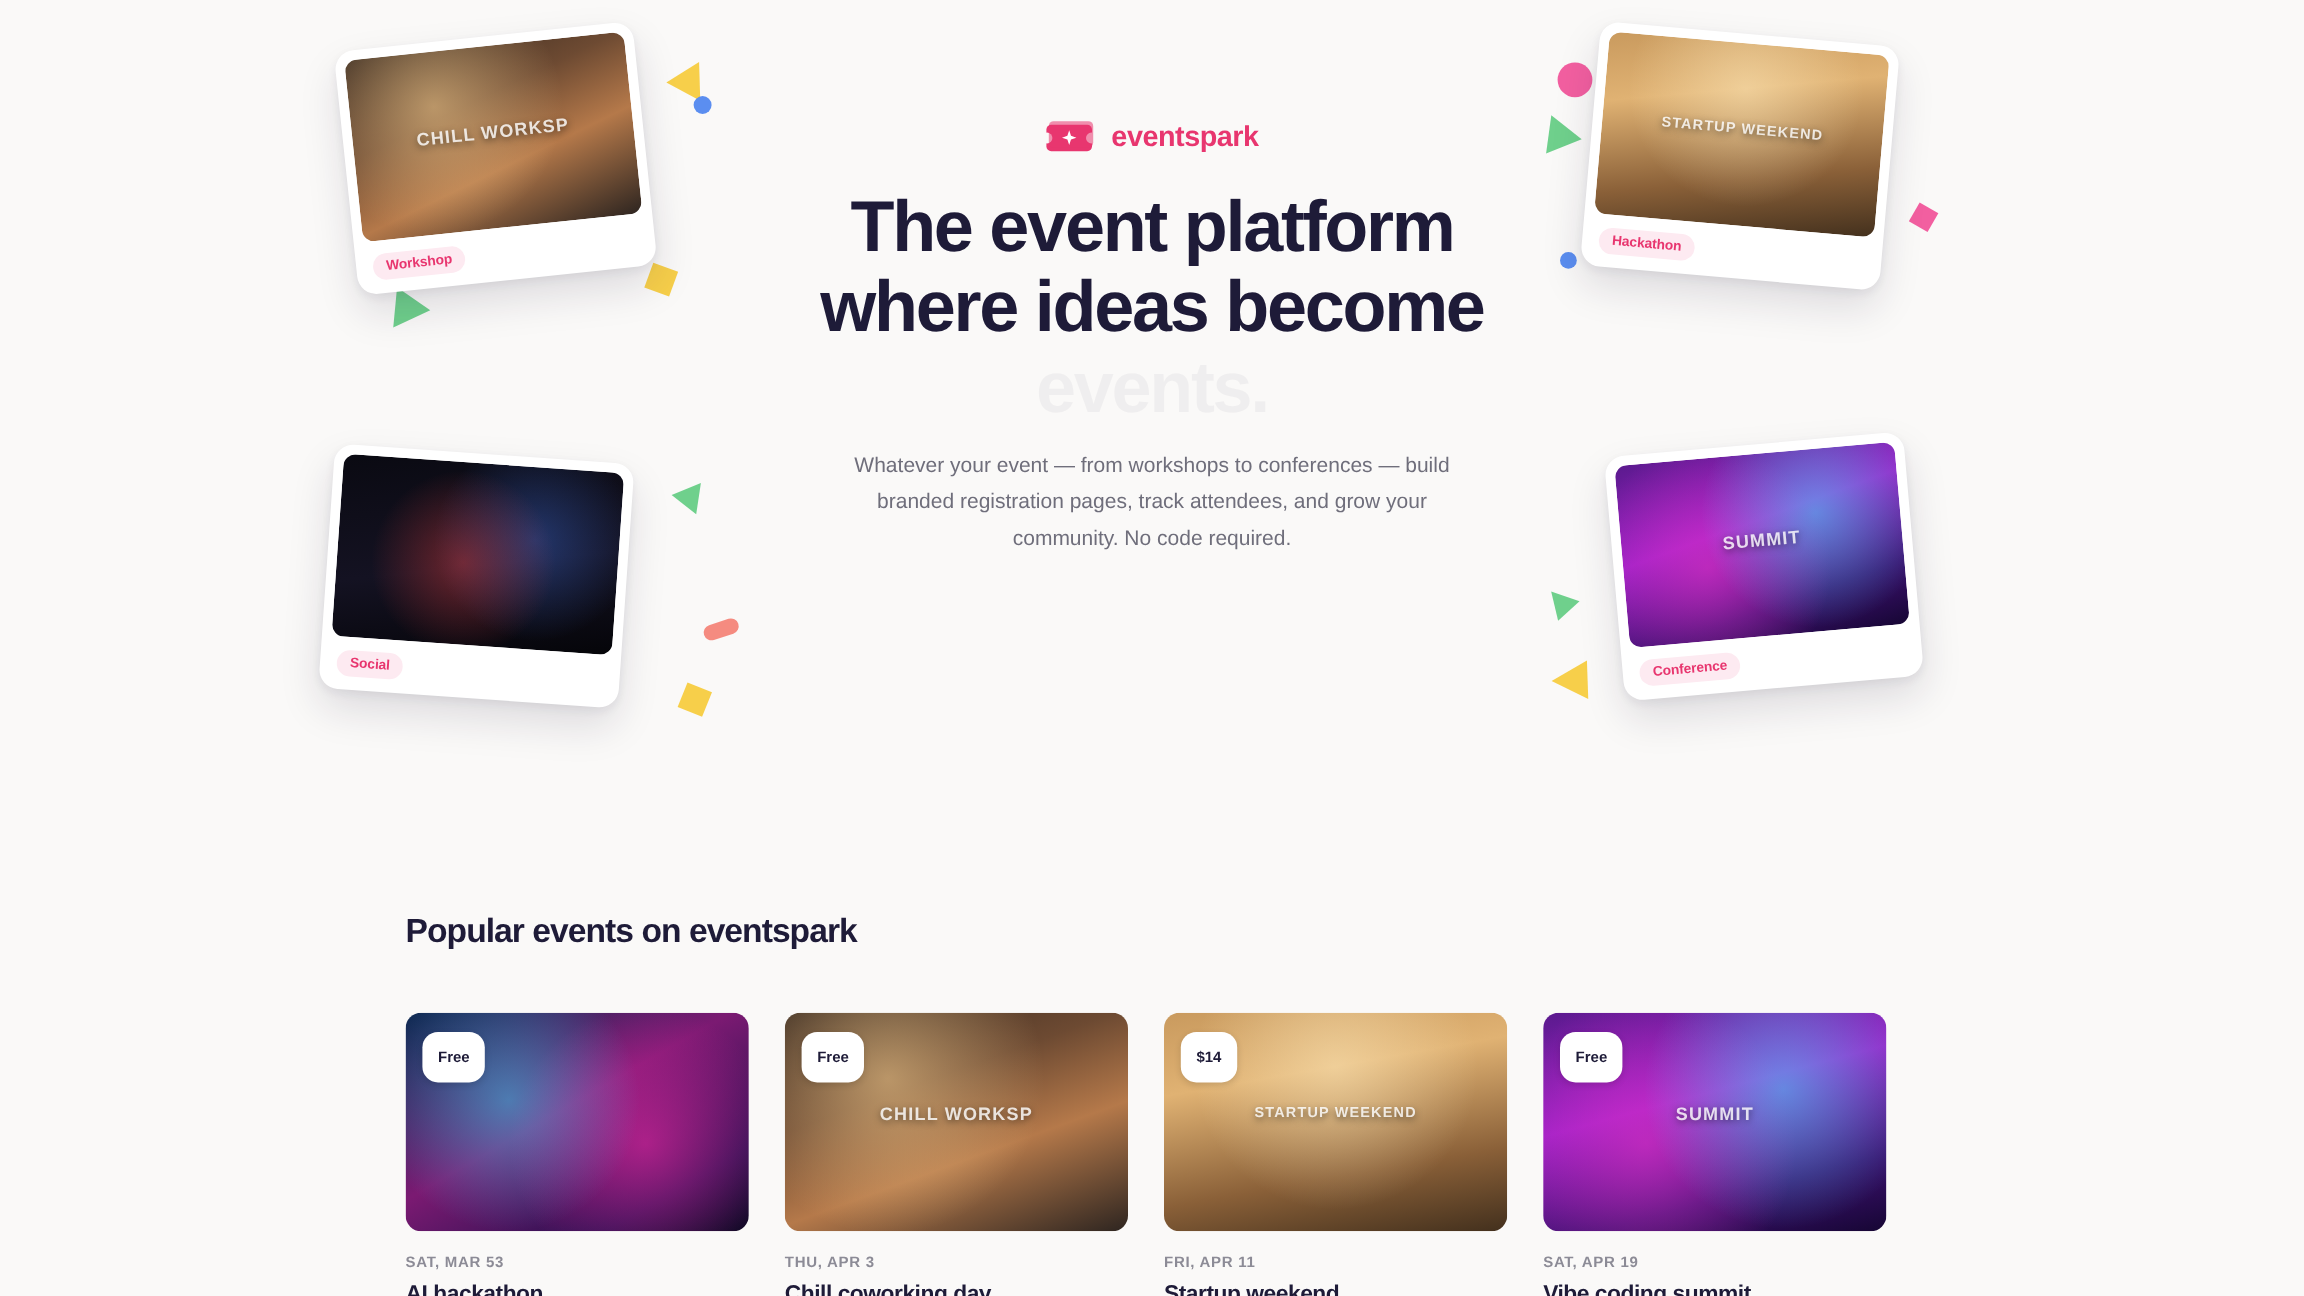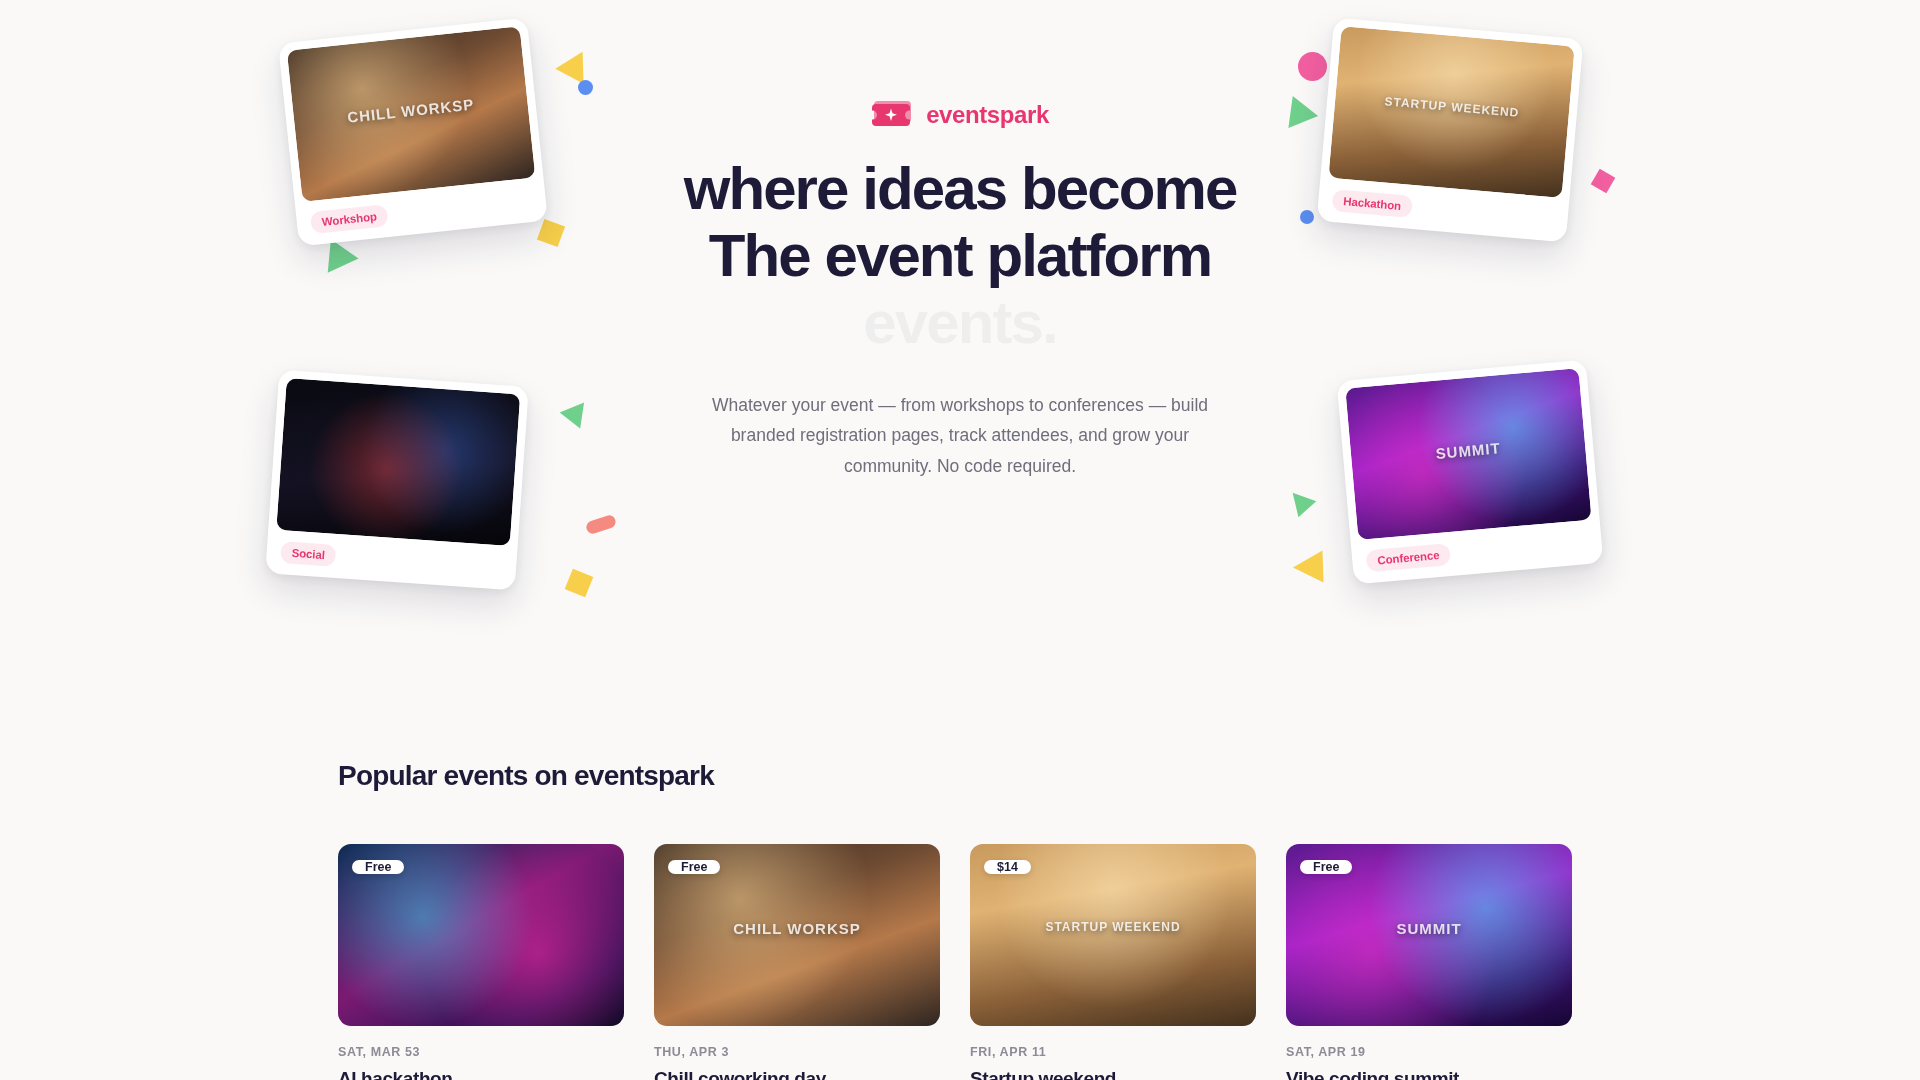--- a/index.html
+++ b/index.html
@@ -32,21 +32,21 @@
   }
   .hero-title .ln { display: block; }
   .hero-title .ln-fade {
     color: #1e1b38;
     opacity: 0.045;
   }
 
   .hero-sub {
     position: absolute; left: 50%; transform: translateX(-50%); top: 372px;
     width: 520px; text-align: center;
-    font-size: 17.5px; line-height: 1.74; color: #6f6e7b; margin-top: 18px;
+    font-size: 17.5px; line-height: 1.74; color: #6f6e7b;
   }
 
   .cta-wrap { position: absolute; left: 50%; transform: translateX(-50%); top: 488px; }
   .cta {
     display: inline-flex; align-items: center; gap: 22px;
     background: #1e1b38; color: #ffffff;
     border: none; border-radius: 32px;
     padding: 0 34px; height: 55px;
     font-size: 17.5px; font-weight: 700; letter-spacing: -0.2px;
     cursor: pointer; font-family: "Liberation Sans", sans-serif;
@@ -137,21 +137,21 @@
   }
   .ecard { width: 286px; }
   .ecard-img {
     position: relative; width: 286px; height: 182px;
     border-radius: 13px; overflow: hidden;
   }
   .badge {
     position: absolute; left: 14px; top: 16px;
     background: #ffffff; color: #1e1b38;
     font-size: 12.5px; font-weight: 700;
-    padding: 0 13px; border-radius: 13px;
+    padding: 14px 13px; border-radius: 13px;
     box-shadow: 0 2px 6px rgba(0,0,0,0.14);
   }
   .ecard-date {
     margin-top: 19px;
     font-size: 12.5px; font-weight: 700; color: #8c8b96;
     letter-spacing: 0.6px;
   }
   .ecard-title {
     margin-top: 9px;
     font-size: 19px; font-weight: 800; color: #1e1b38;
@@ -230,22 +230,22 @@
         <rect x="1" y="4" width="38" height="22" rx="4" fill="#e8366f"></rect>
         <circle cx="1.5" cy="15" r="4.5" fill="#faf9f8"></circle>
         <circle cx="38.5" cy="15" r="4.5" fill="#faf9f8"></circle>
         <rect x="3" y="1" width="37" height="22" rx="4" fill="#e8366f" opacity="0.55"></rect>
         <path d="M20 8.5 L21.5 13.2 L26 14.7 L21.5 16.2 L20 20.9 L18.5 16.2 L14 14.7 L18.5 13.2 Z" fill="#ffffff"></path>
       </svg>
       <span class="brand-name">eventspark</span>
     </div>
 
     <h1 class="hero-title">
+      <span class="ln">The event platform</span>
       <span class="ln">where ideas become</span>
-      <span class="ln">The event platform</span>
       <span class="ln ln-fade">events.</span>
     </h1>
 
     <p class="hero-sub">Whatever your event — from workshops to conferences — build branded registration pages, track attendees, and grow your community. No code required.</p>
 
   </div>
 
   <div class="section">
     <h2 class="section-title">Popular events on eventspark</h2>
 

